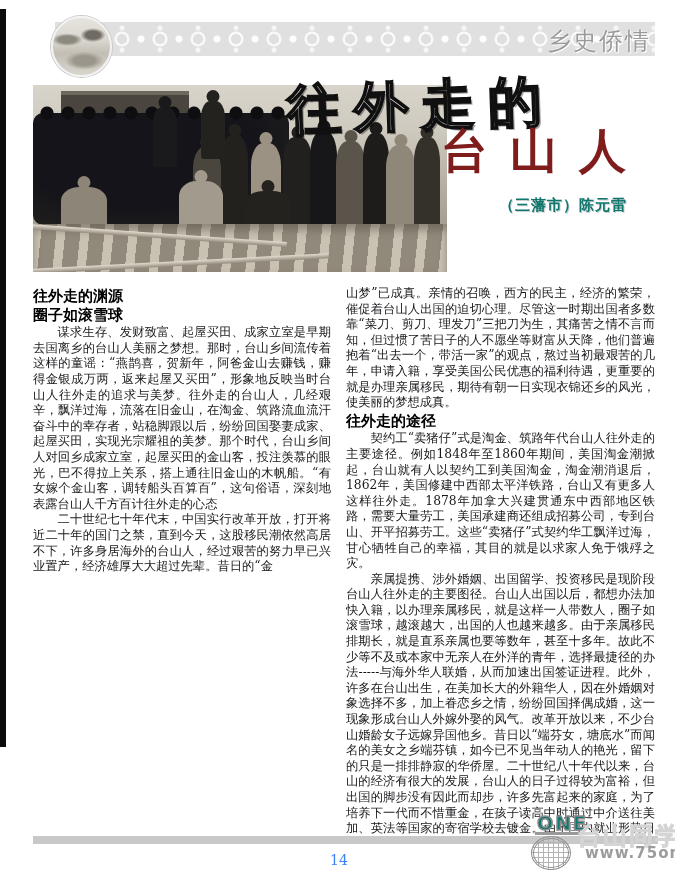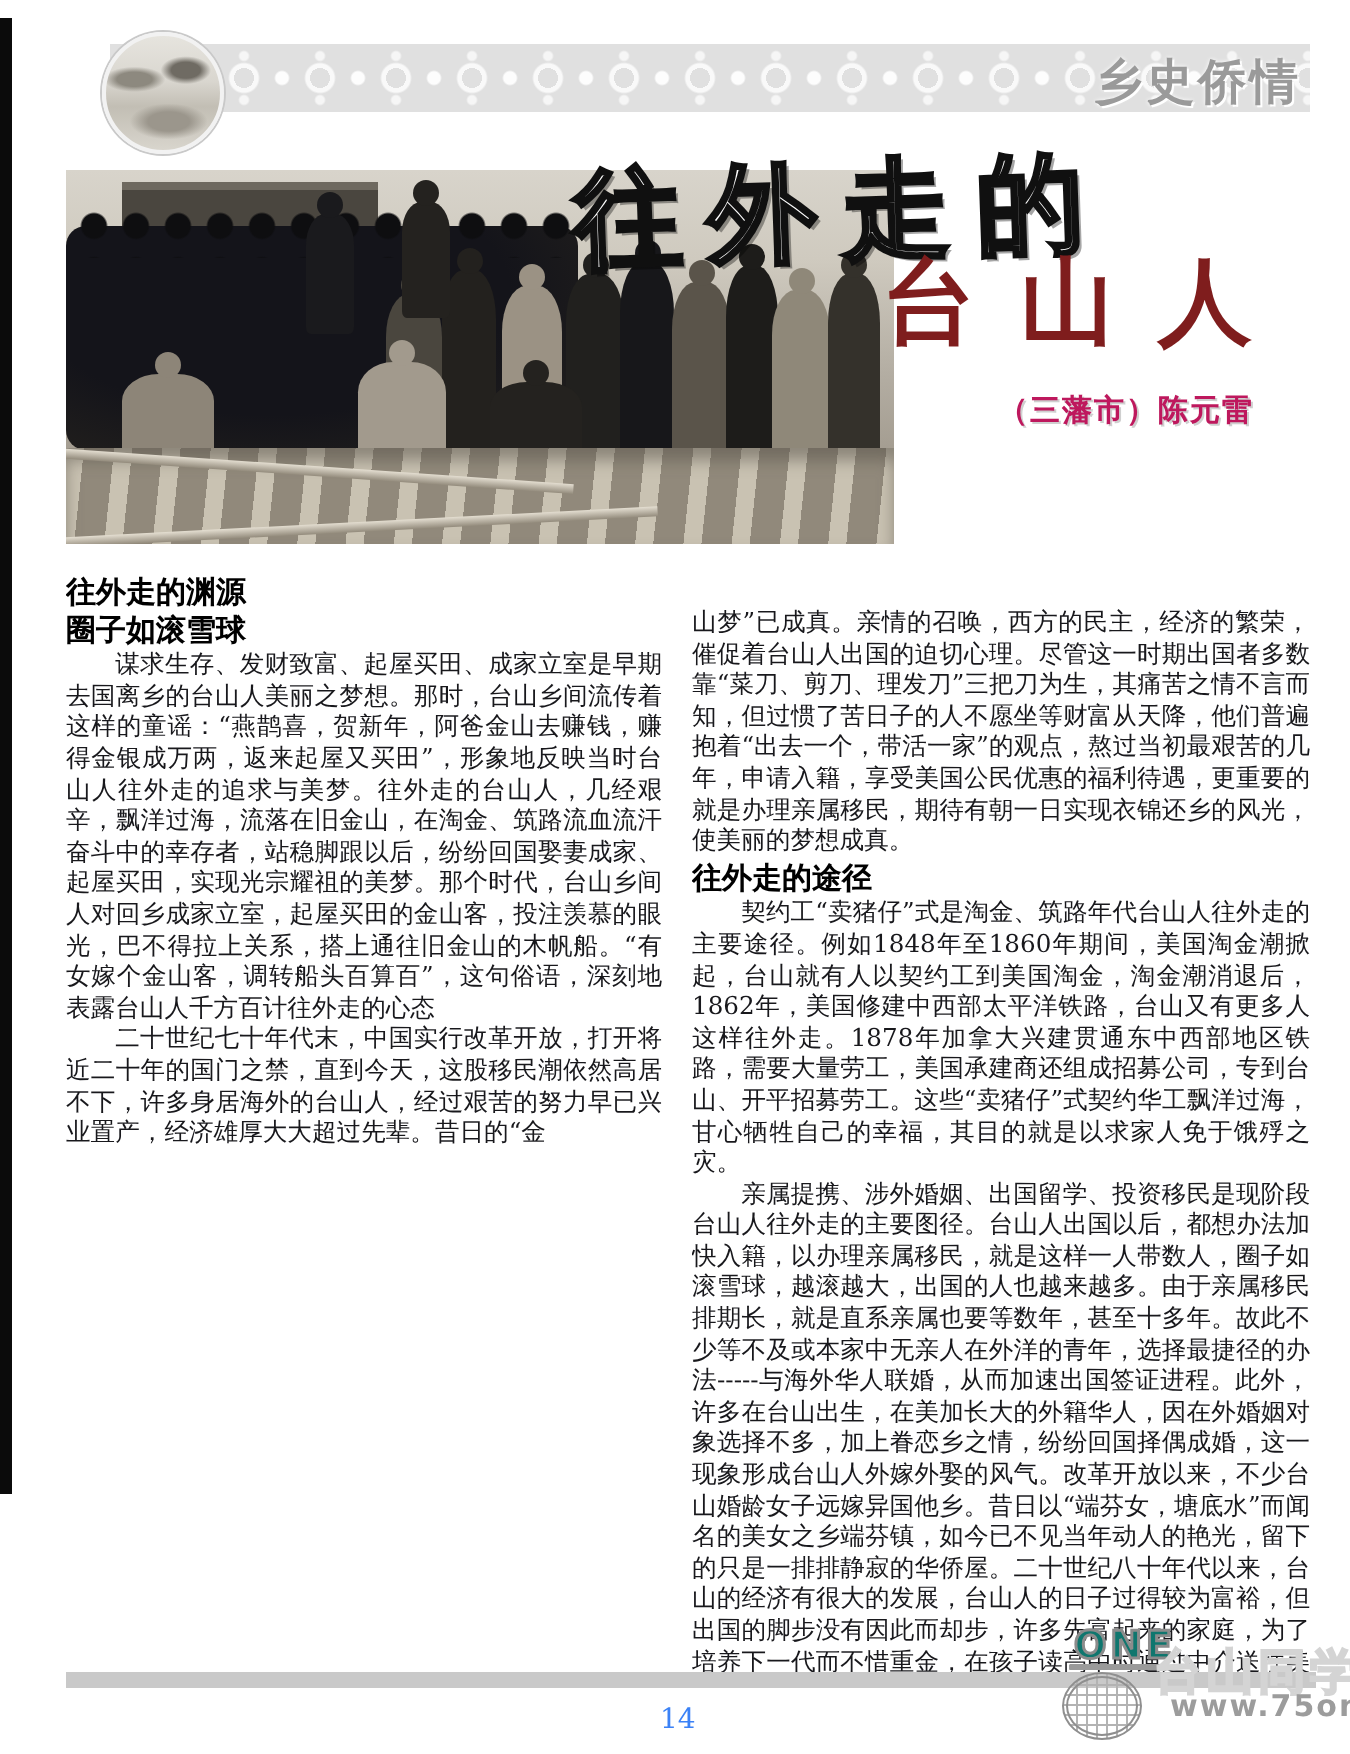--- a/index.html
+++ b/index.html
@@ -9,21 +9,21 @@
   .left-bar{position:absolute;left:0;top:9px;width:6px;height:738px;background:#0b0b0b;}
   
   .banner{position:absolute;left:55px;top:22px;width:600px;height:34px;background:#e0e0e0;
       background-image:
         radial-gradient(circle 5px at 10px 17px, rgba(255,255,255,.95) 0 3px, rgba(255,255,255,0) 4px),
         radial-gradient(circle 9px at 29px 17px, rgba(255,255,255,0) 0 5px, rgba(255,255,255,.8) 5px 7px, rgba(255,255,255,0) 8px),
         radial-gradient(circle 4px at 29px 6px, rgba(255,255,255,.7) 0 2px, rgba(255,255,255,0) 3px),
         radial-gradient(circle 4px at 29px 28px, rgba(255,255,255,.7) 0 2px, rgba(255,255,255,0) 3px);
       background-size:38px 34px;}
   .banner-label{position:absolute;right:4px;top:3px;font-family:"DejaVu Sans", sans-serif;
-      font-weight:bold;font-size:24px;letter-spacing:2px;color:#9a9a9a;
+      font-weight:normal;font-size:24px;letter-spacing:2px;color:#9a9a9a;
       text-shadow:0 0 2px #ffffff,1px 1px 0 #ffffff;}
   
   .vignette{position:absolute;left:51px;top:16px;width:57px;height:57px;border-radius:50%;
       border:2px solid #f2f2f2;box-shadow:0 0 0 1px #c9c9c9;
       background:
         radial-gradient(ellipse 18px 10px at 70% 30%, #6f6b63 0 40%, rgba(0,0,0,0) 70%),
         radial-gradient(ellipse 22px 9px at 25% 38%, #8d897f 0 40%, rgba(0,0,0,0) 70%),
         radial-gradient(ellipse 26px 12px at 55% 75%, #9b968c 0 40%, rgba(0,0,0,0) 75%),
         linear-gradient(180deg,#e6e4de 0%,#d9d6cf 40%,#c2beb4 62%,#d8d5cd 100%);}
   
@@ -44,27 +44,27 @@
       box-shadow:inset 0 6px 8px rgba(90,84,74,.55);}
   .rail{position:absolute;height:5px;background:linear-gradient(180deg,#e4ded1,#938b7c);}
   
   .title-callig{position:absolute;left:287px;top:70px;font-family:"DejaVu Serif", serif;
       font-weight:bold;font-size:54px;letter-spacing:13px;color:#ffffff;
       -webkit-text-stroke:2px #101010;transform:rotate(-2deg);white-space:nowrap;
       text-shadow:2px 2px 0 rgba(0,0,0,.35);}
   .title-main{position:absolute;left:441px;top:120px;font-family:"DejaVu Sans", sans-serif;
       font-weight:900;font-size:47px;letter-spacing:22px;color:#7f1d1d;white-space:nowrap;}
   .byline{position:absolute;left:499px;top:196px;font-family:"DejaVu Sans", sans-serif;
-      font-weight:bold;font-size:15px;color:#be185d;letter-spacing:1px;
+      font-weight:bold;font-size:15px;color:#0f766e;letter-spacing:1px;
       text-shadow:1px 1px 0 #cfcfcf;}
   
   .columns{position:absolute;left:33px;top:286px;width:622px;height:550px;display:flex;gap:15px;}
   .col{overflow:hidden;font-size:12.3px;line-height:15.6px;color:#18181c;text-align:justify;}
   .col.left{width:298px;}
-  .col.right{width:309px;margin-top:18px;}
+  .col.right{width:309px;}
   .col p{margin:0;text-indent:2em;}
   .col p.cont{text-indent:0;}
   .col h3{margin:3px 0 2px 0;font-family:"DejaVu Sans", sans-serif;
       font-weight:bold;font-size:15px;color:#000;text-indent:0;}
   
   .bottom-bar{position:absolute;left:33px;top:836px;width:625px;height:8px;background:#c9c9c9;}
   .page-number{position:absolute;left:330px;top:852px;font-size:14px;color:#3b82f6;}
   .watermark{position:absolute;left:505px;top:812px;width:170px;height:60px;
       font-family:"DejaVu Sans", sans-serif;}
   .wm-one{position:absolute;left:32px;top:0;font-weight:700;font-size:19px;letter-spacing:2px;

